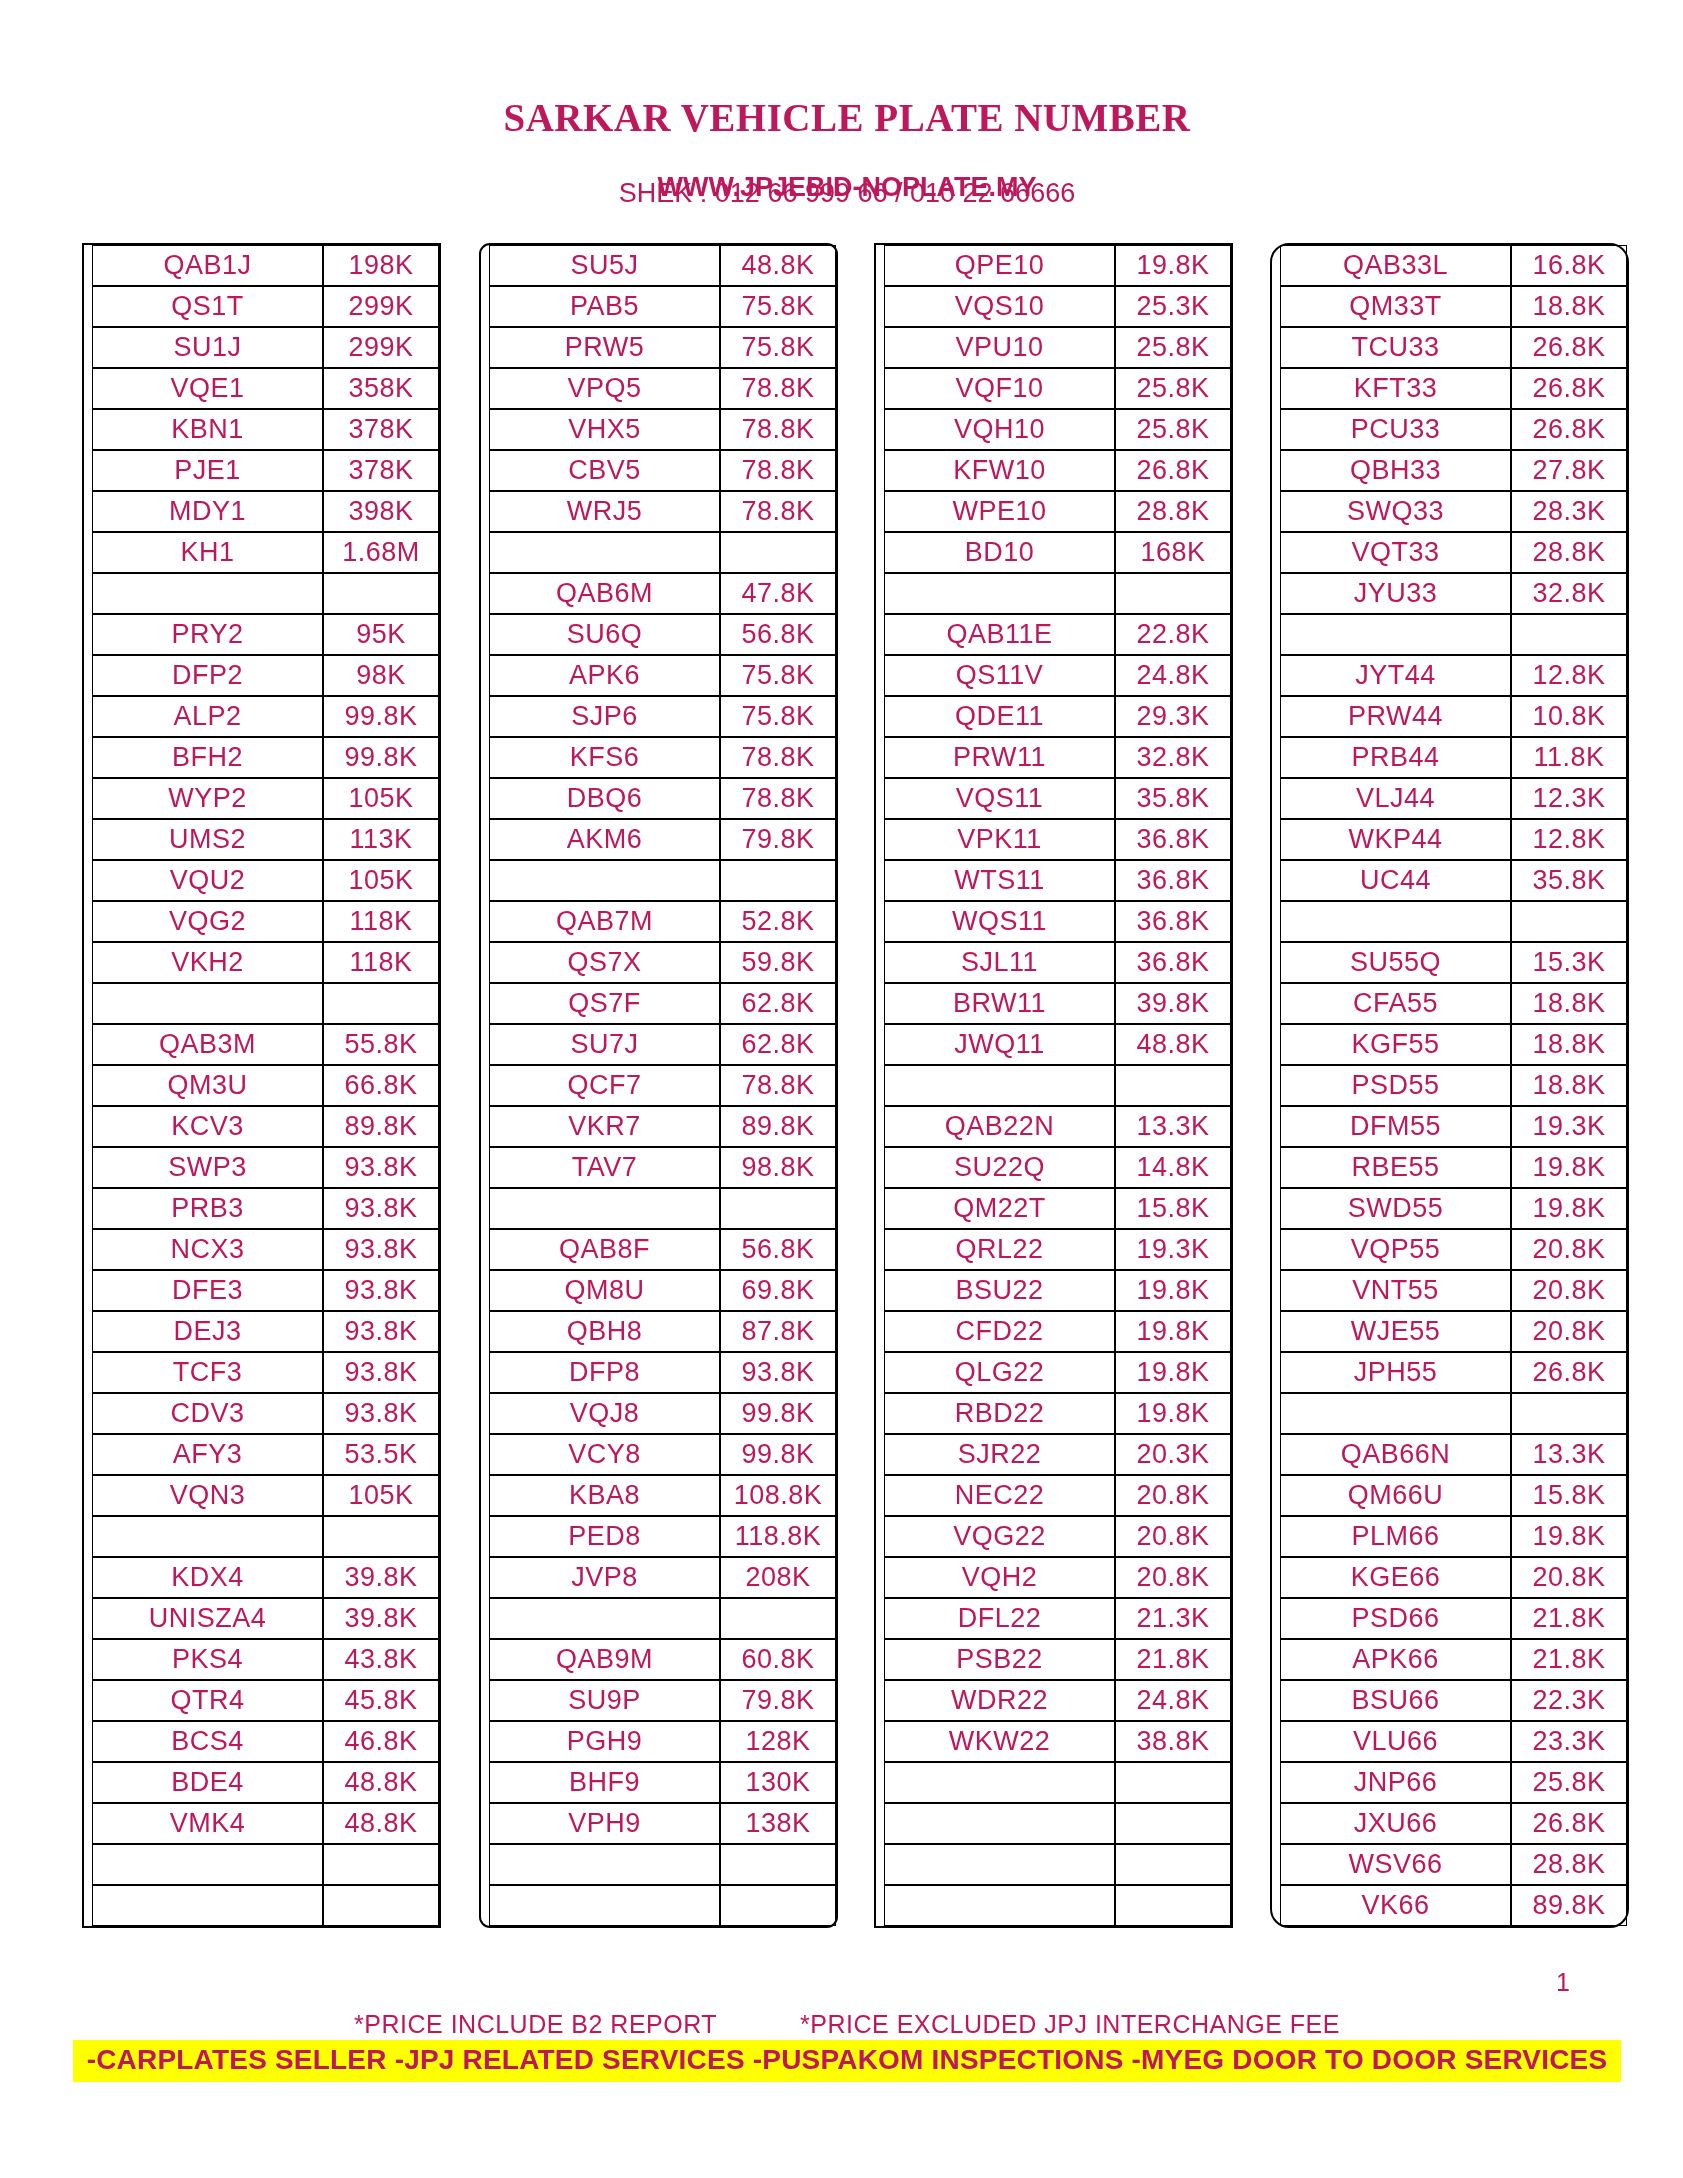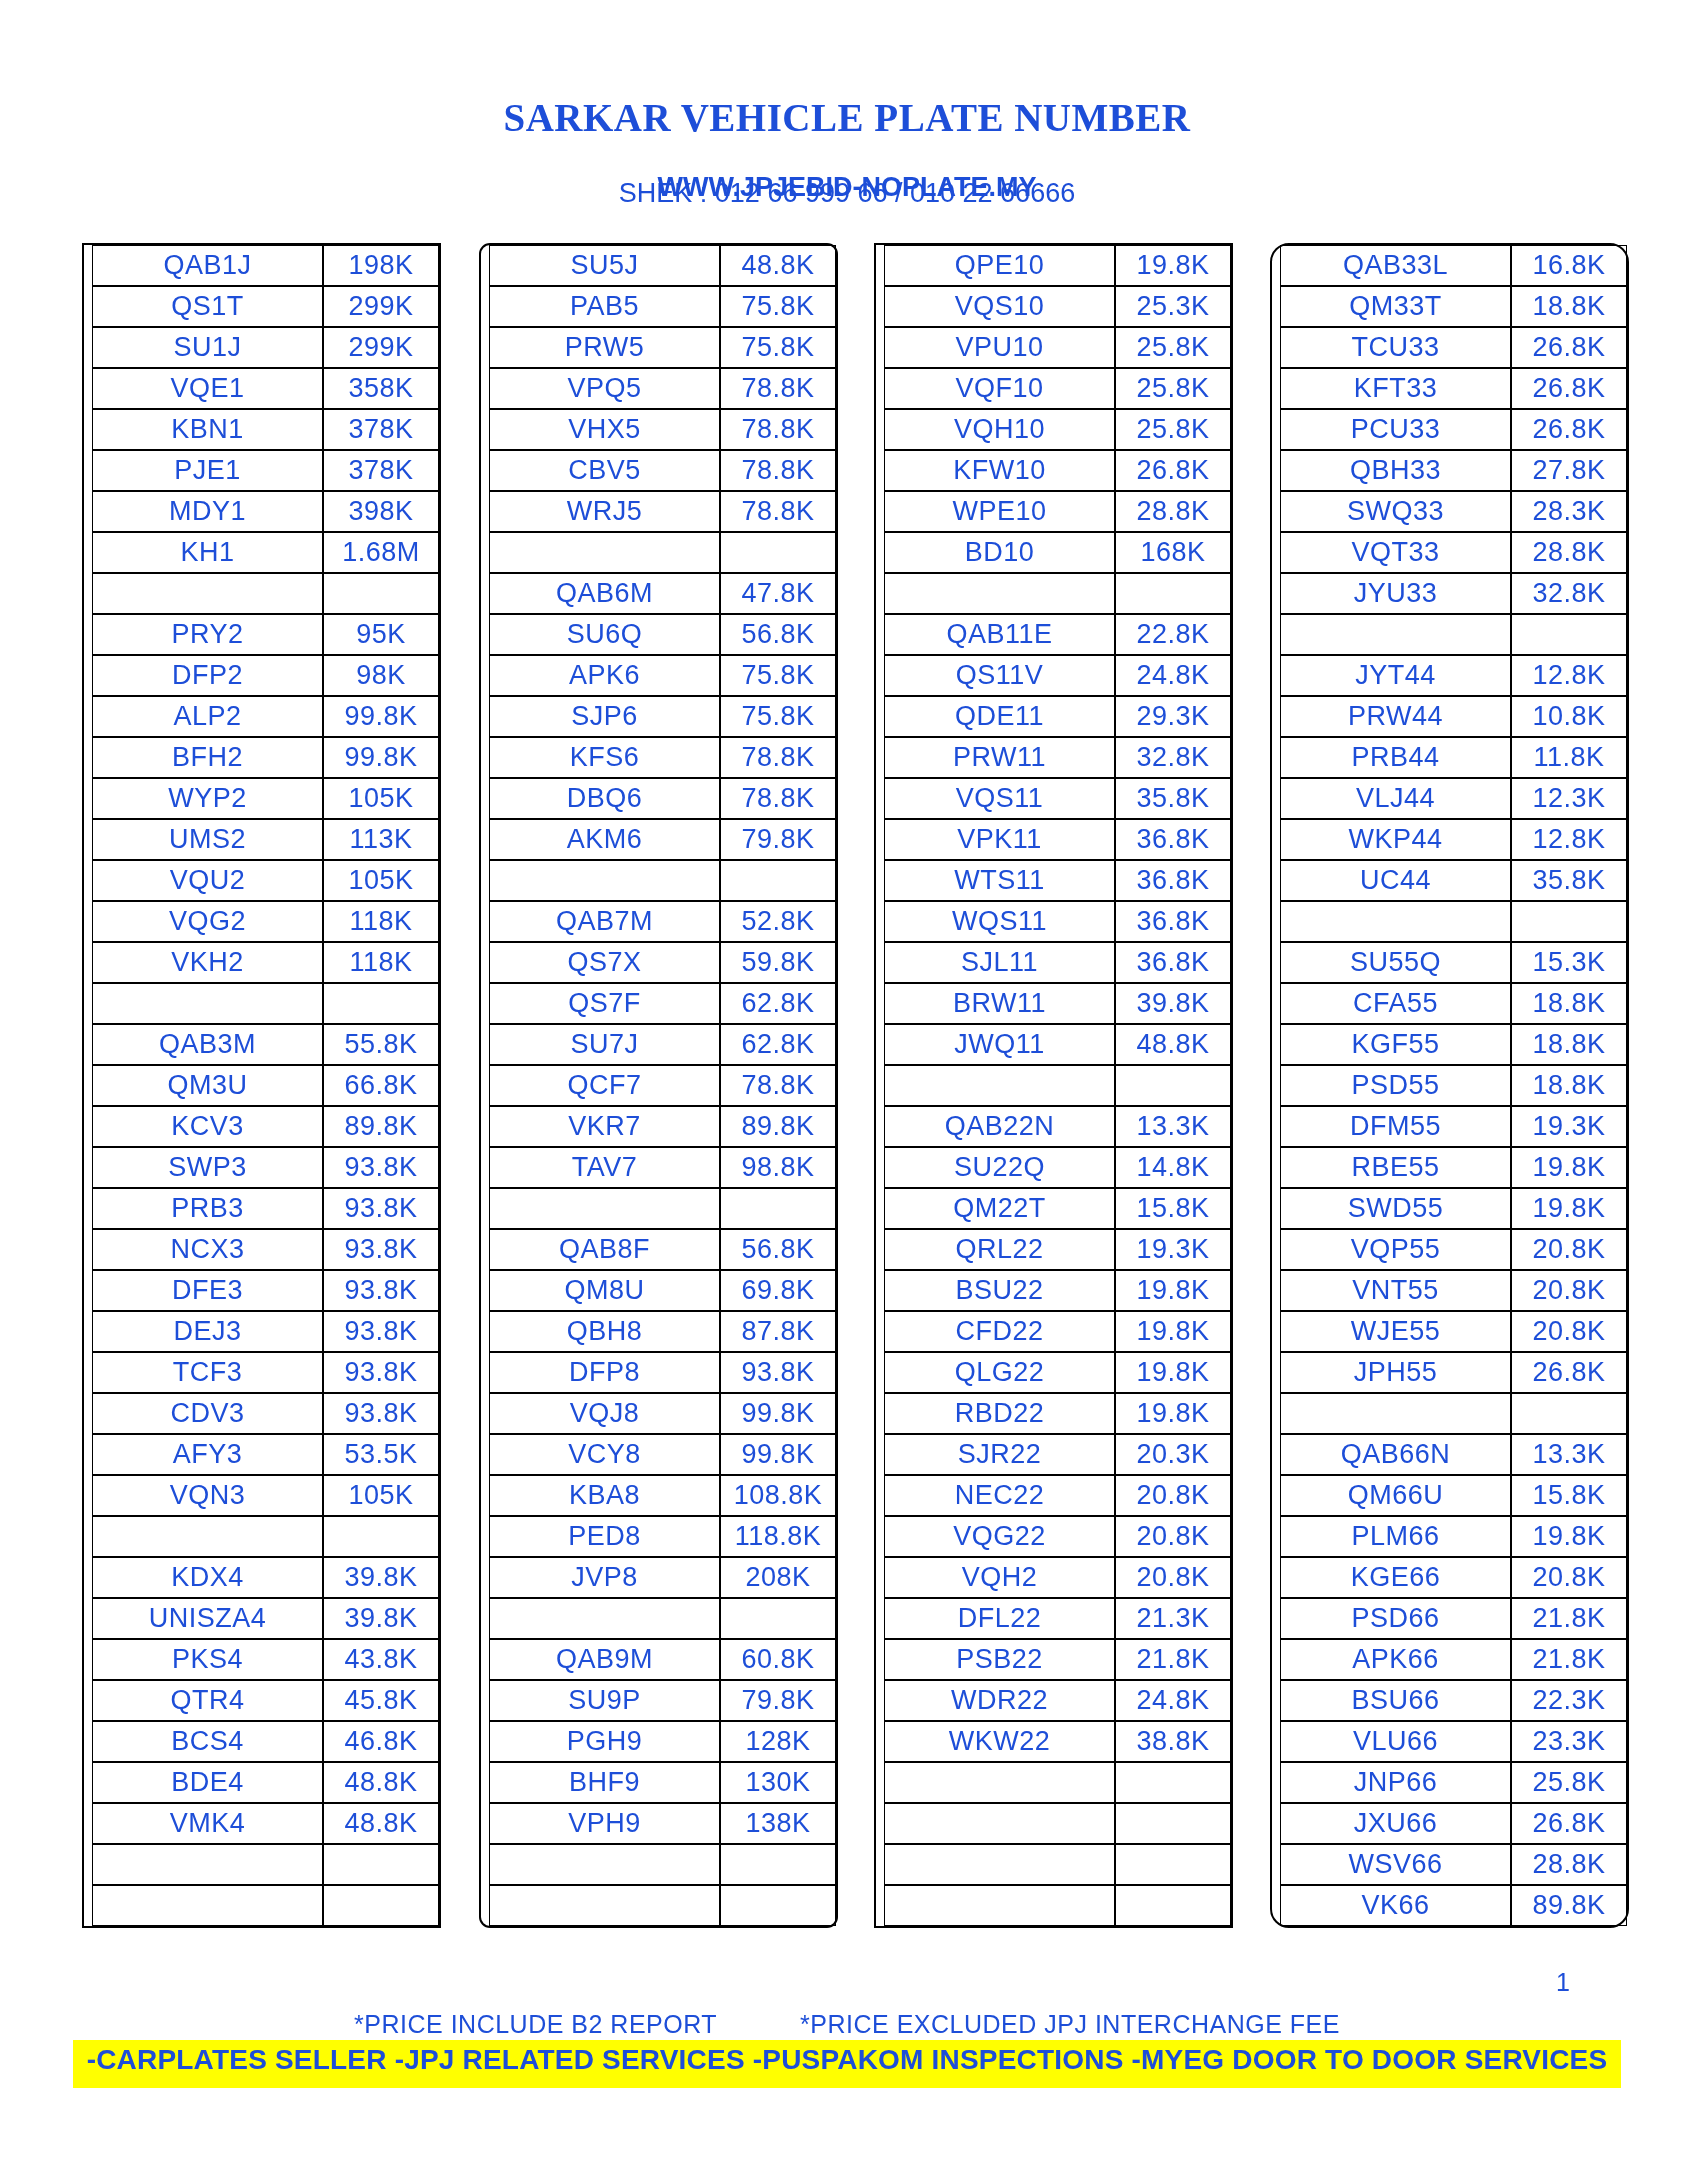--- a/index.html
+++ b/index.html
@@ -1,18 +1,18 @@
 <!DOCTYPE html>
 <html><head>
 <meta charset="utf-8">
 <style>
   html,body { margin:0; padding:0; background:#ffffff; }
   .page {
     position:relative; width:1683px; height:2178px;
-    background:#ffffff; color:#1d4ed8;
+    background:#ffffff; color:#be185d;
     font-family:"Liberation Sans", sans-serif;
     overflow:hidden;
   }
   .hdr-title {
     position:absolute; top:95px; left:11px; width:1672px;
     text-align:center;
     font-family:"Liberation Serif", serif;
     font-weight:bold; font-size:39px; letter-spacing:0.5px;
   }
   .hdr-www {
@@ -48,21 +48,21 @@
     text-align:center; font-size:25px; letter-spacing:0.5px;
   }
   .notes .gap { display:inline-block; width:83px; }
   .services-wrap {
     position:absolute; top:2040px; left:11px; width:1672px;
     text-align:center;
   }
   .services {
     display:inline-block;
     font-weight:bold; font-size:28px;
-    padding:4px 14px 12px 14px; letter-spacing:0.2px;
+    padding:4px 14px 6px 14px; letter-spacing:0.2px;
     white-space:nowrap;
   }
 </style>
 </head>
 <body>
 
 <div class="page">
 
   <div class="hdr-title">SARKAR VEHICLE PLATE NUMBER</div>
   <div class="hdr-www">WWW.JPJEBID-NOPLATE.MY</div>

